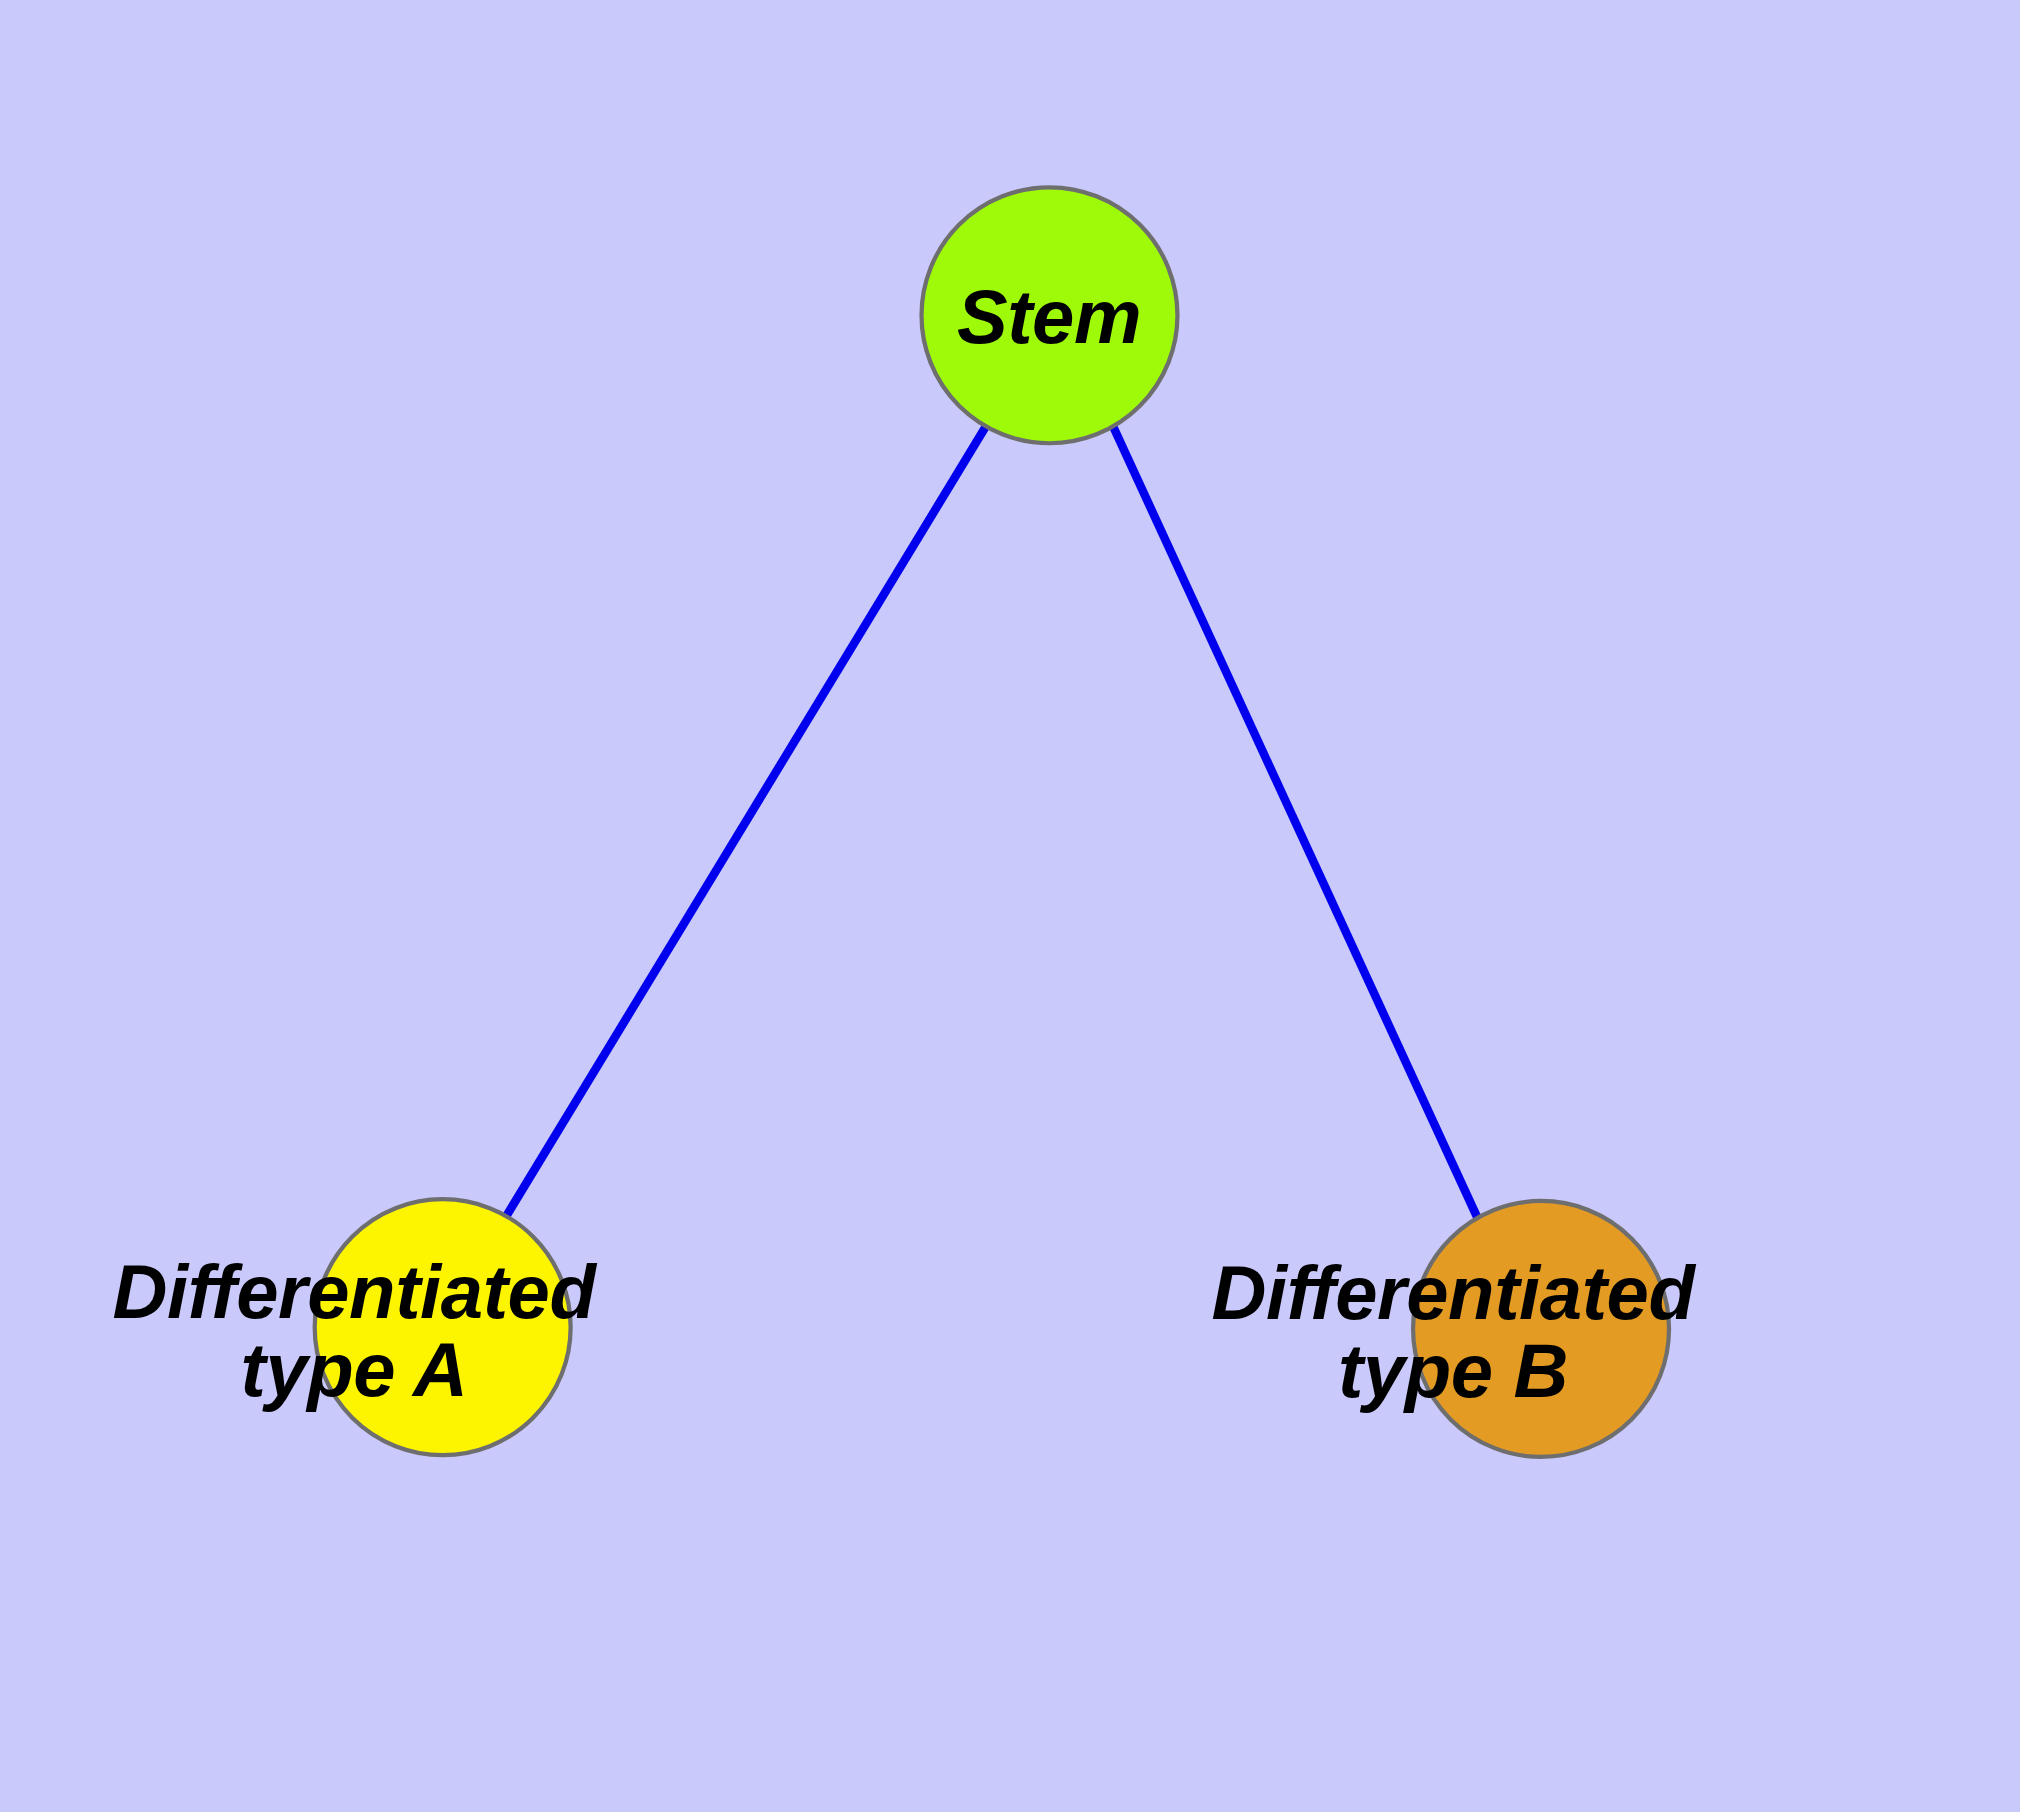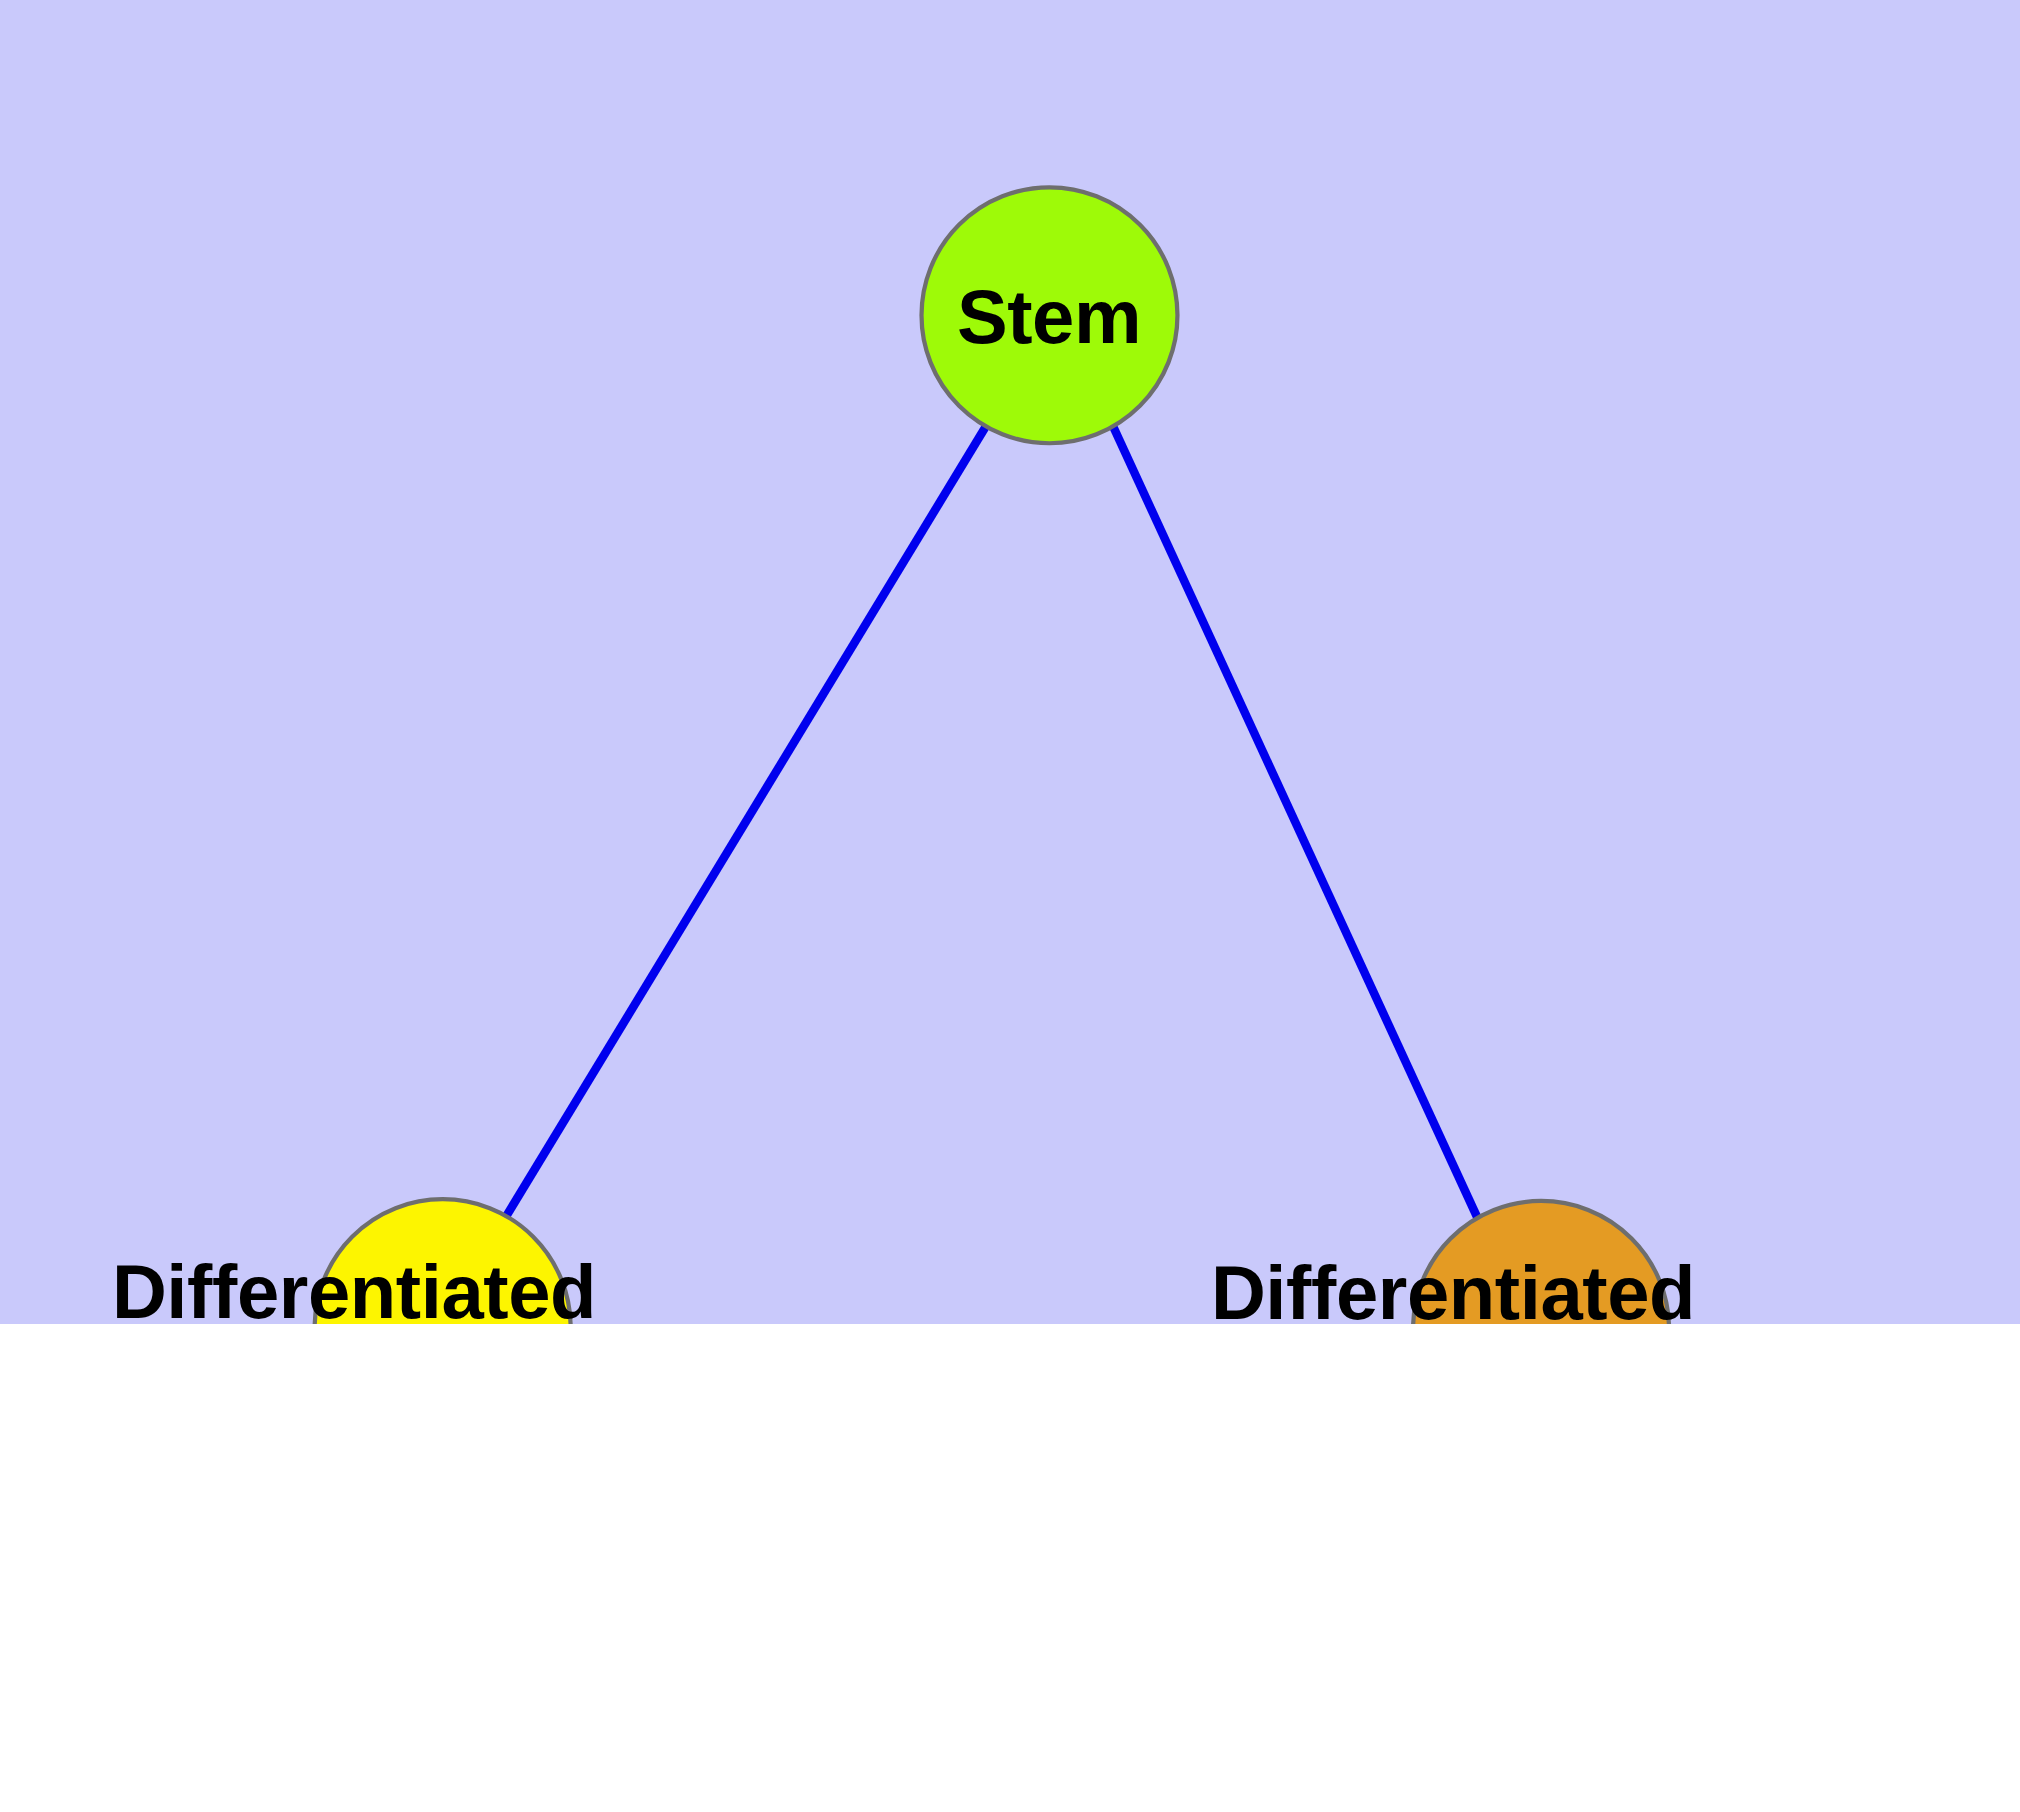--- a/index.html
+++ b/index.html
@@ -40,21 +40,21 @@
     text-align: center;
     white-space: pre;
     transform: translate(-50%, -50%);
     pointer-events: none;
     -webkit-font-smoothing: antialiased;
   }
 </style>
 </head>
 <body>
 
-<div id="stage" style="width: 2021px; height: 1324px;">
+<div id="stage" style="width: 2021px; height: 1812px; font-style: italic;">
 
   <div id="canvas-bg" style="background: rgb(201, 201, 251);"></div>
 
   <svg id="graph-svg" viewBox="0 0 2384 2138" xmlns="http://www.w3.org/2000/svg">
 
     <g>
       <line class="graph-edge" x1="1163" y1="503" x2="597" y2="1435" stroke="#0000ee" stroke-width="10" stroke-linecap="butt"></line>
       <line class="graph-edge" x1="1313" y1="503" x2="1743" y2="1437" stroke="#0000ee" stroke-width="10" stroke-linecap="butt"></line>
     </g>
 

